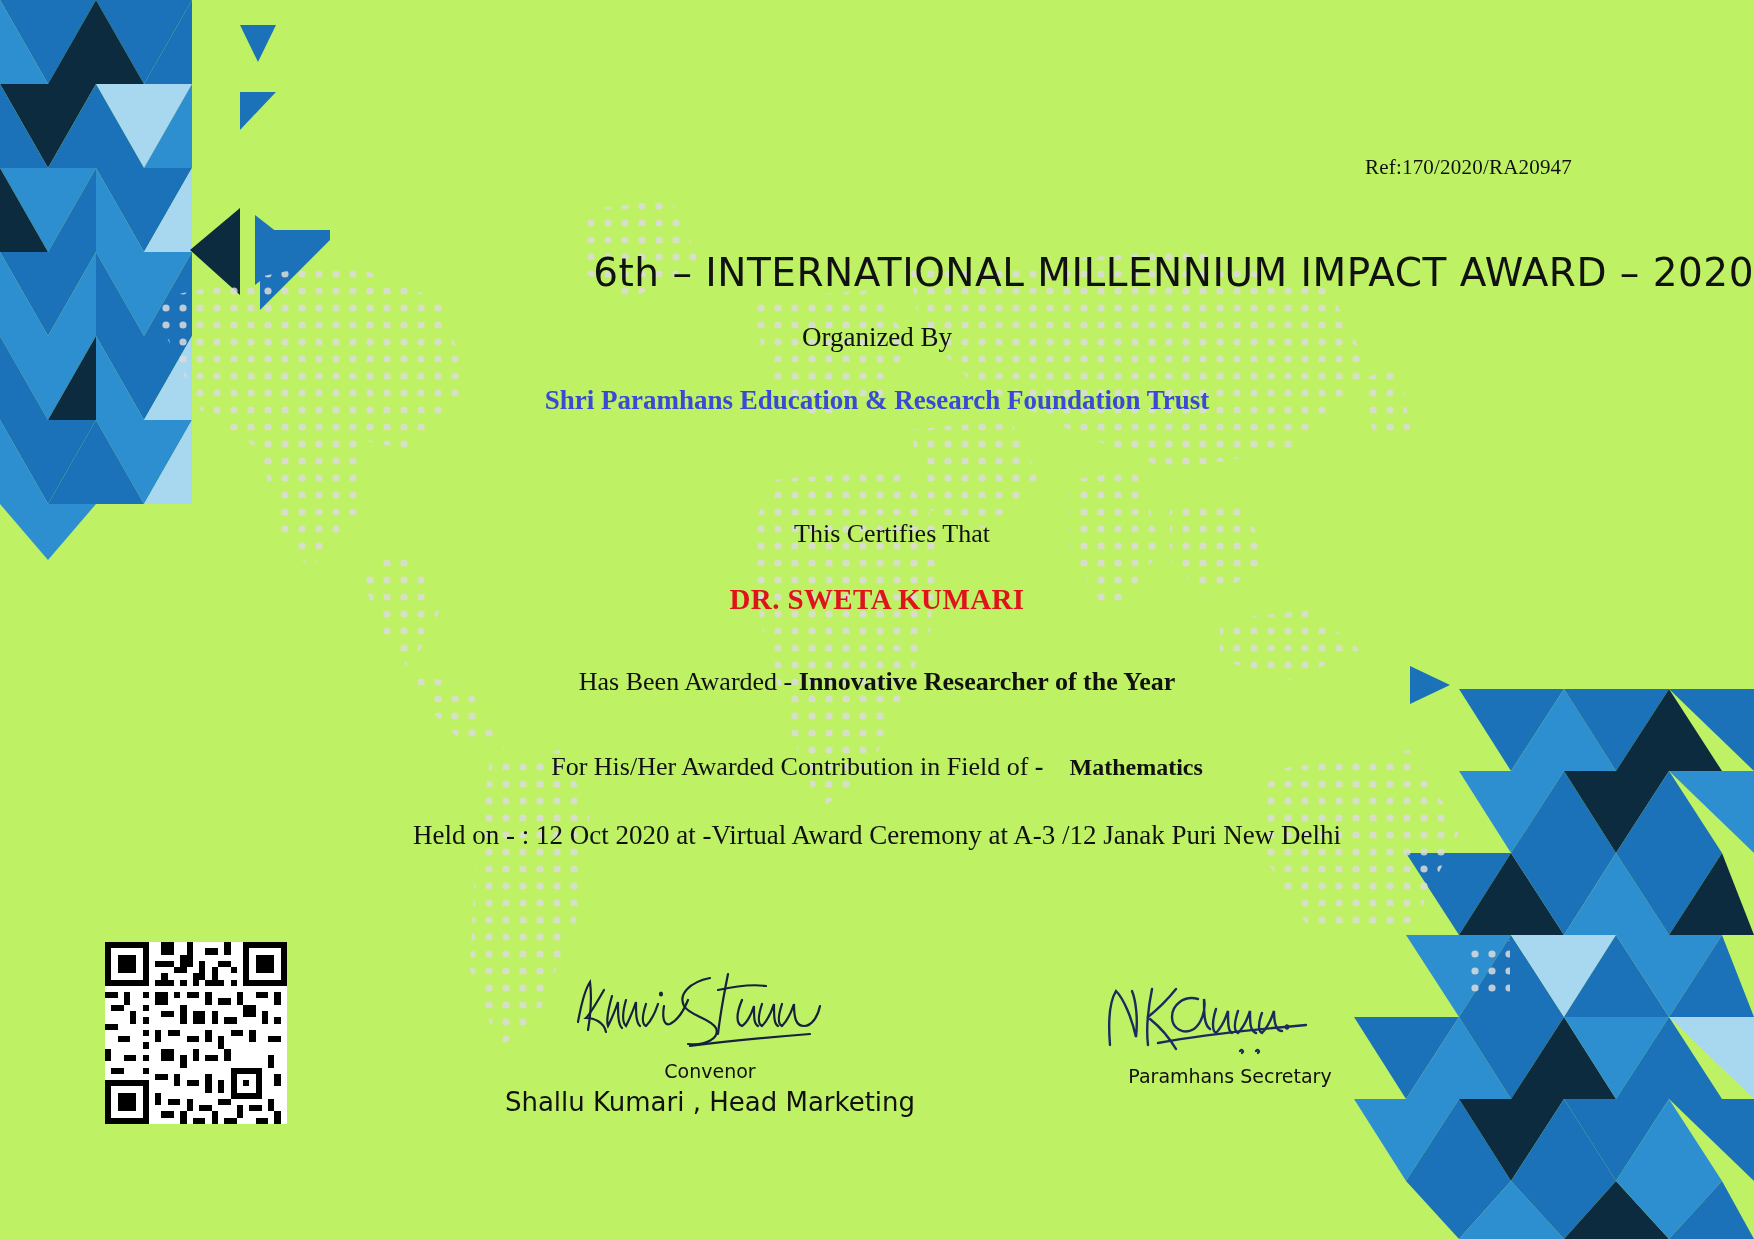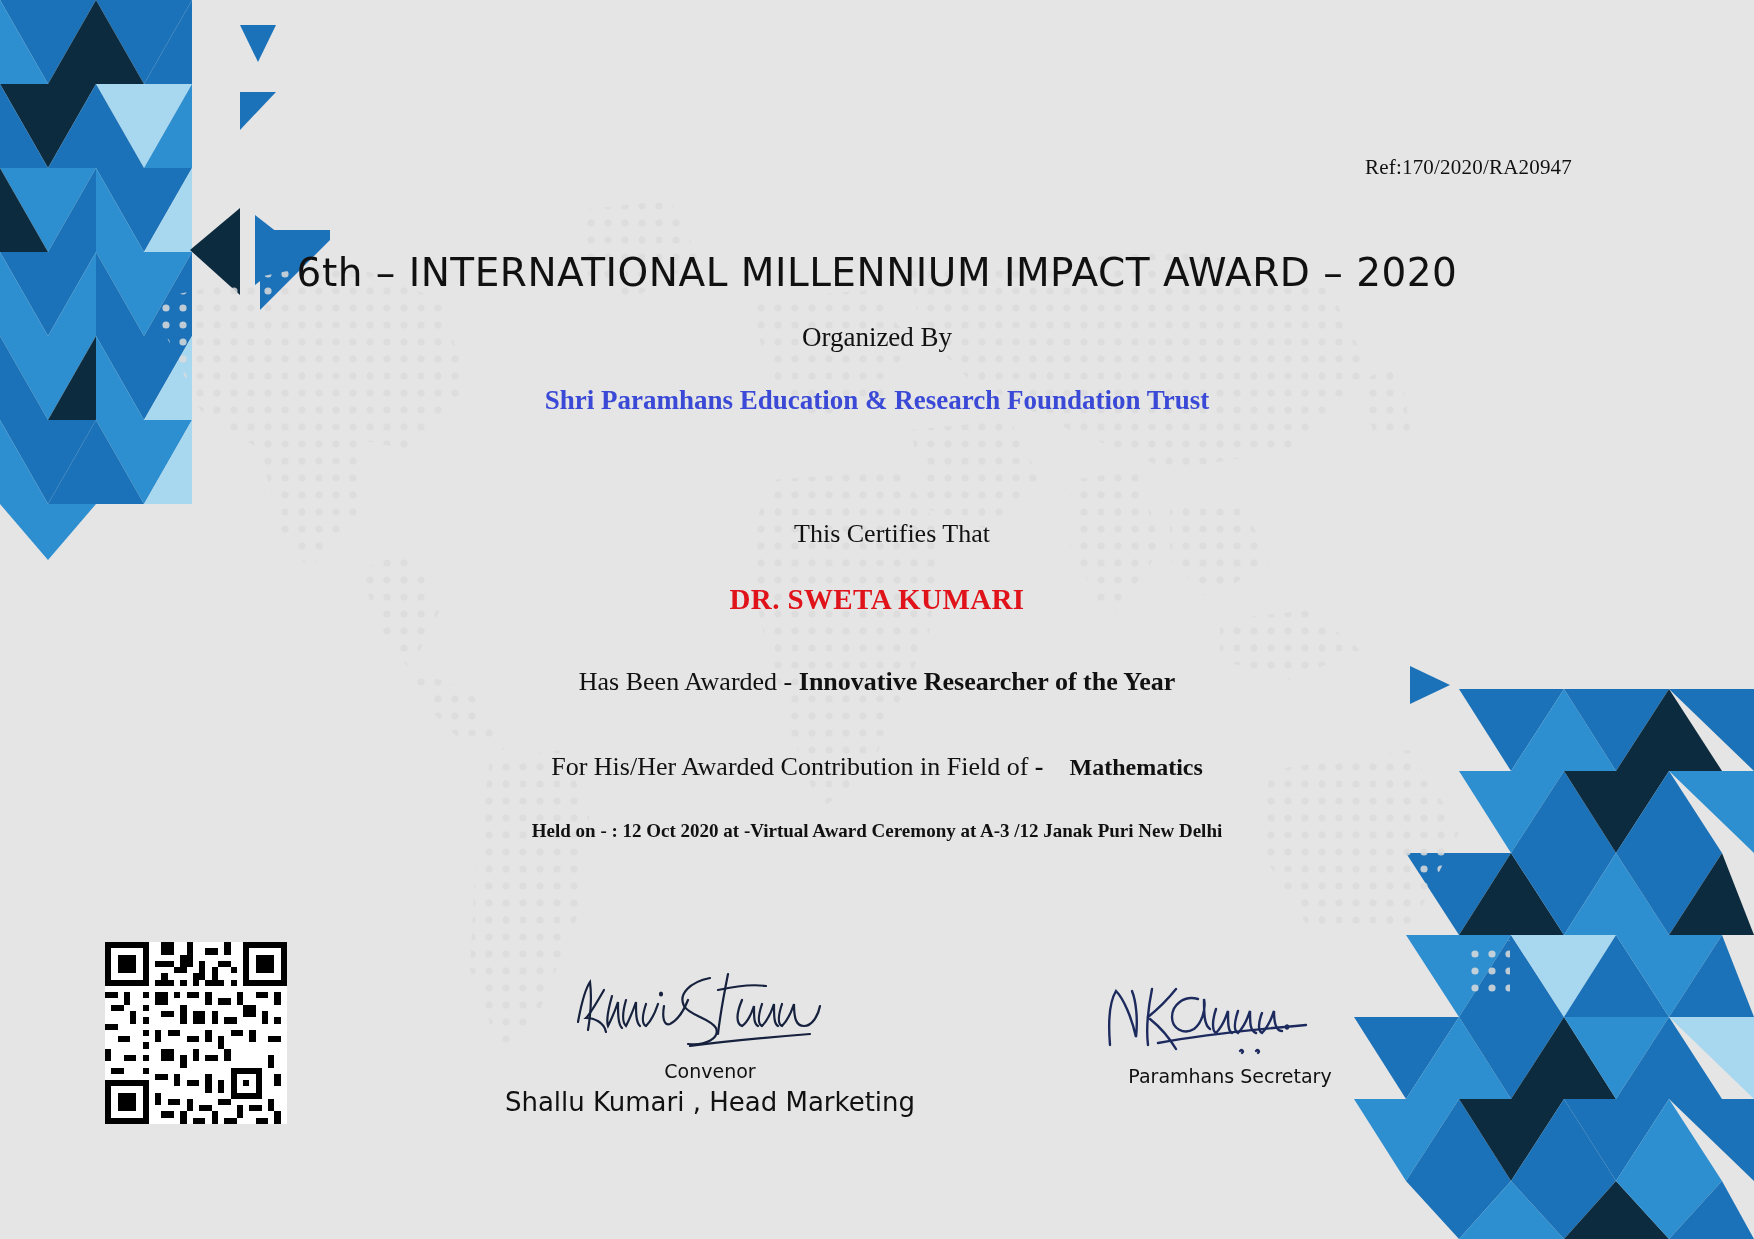--- a/index.html
+++ b/index.html
@@ -11,21 +11,21 @@
     width: 1754px;
     height: 1239px;
     position: relative;
     overflow: hidden;
     font-family: "Liberation Serif", serif;
   }
 
   .certificate {
     position: absolute;
     inset: 0;
-    background: #e5e5e5;
+    background: #bef264;
     overflow: hidden;
   }
 
   
   .corner-art {
     position: absolute;
     pointer-events: none;
   }
   .corner-art.tl { left: 0; top: 0; width: 330px; height: 600px; }
   .corner-art.br { right: 0; bottom: 0; width: 420px; height: 620px; }
@@ -50,21 +50,21 @@
     font-family: "Liberation Serif", serif;
     font-size: 21px;
     color: #111111;
     letter-spacing: 0.2px;
   }
 
   .title {
     position: absolute;
     left: 0; right: 0;
     top: 250px;
-    text-align: center;
+    text-align: right;
     font-family: "DejaVu Sans", sans-serif;
     font-size: 39px;
     font-weight: 500;
     color: #111111;
     letter-spacing: 0.5px;
   }
 
   .organized-by {
     position: absolute;
     left: 0; right: 0;
@@ -146,22 +146,22 @@
     padding-left: 26px;
   }
   .field .dash { font-weight: bold; }
 
   .held {
     position: absolute;
     left: 0; right: 0;
     top: 820px;
     text-align: center;
     font-family: "Liberation Serif", serif;
-    font-weight: bold;
-    font-size: 19px;
+    font-weight: normal;
+    font-size: 27px;
     color: #111111;
   }
 
   
   .qr {
     position: absolute;
     left: 105px;
     top: 942px;
     width: 182px;
     height: 182px;

